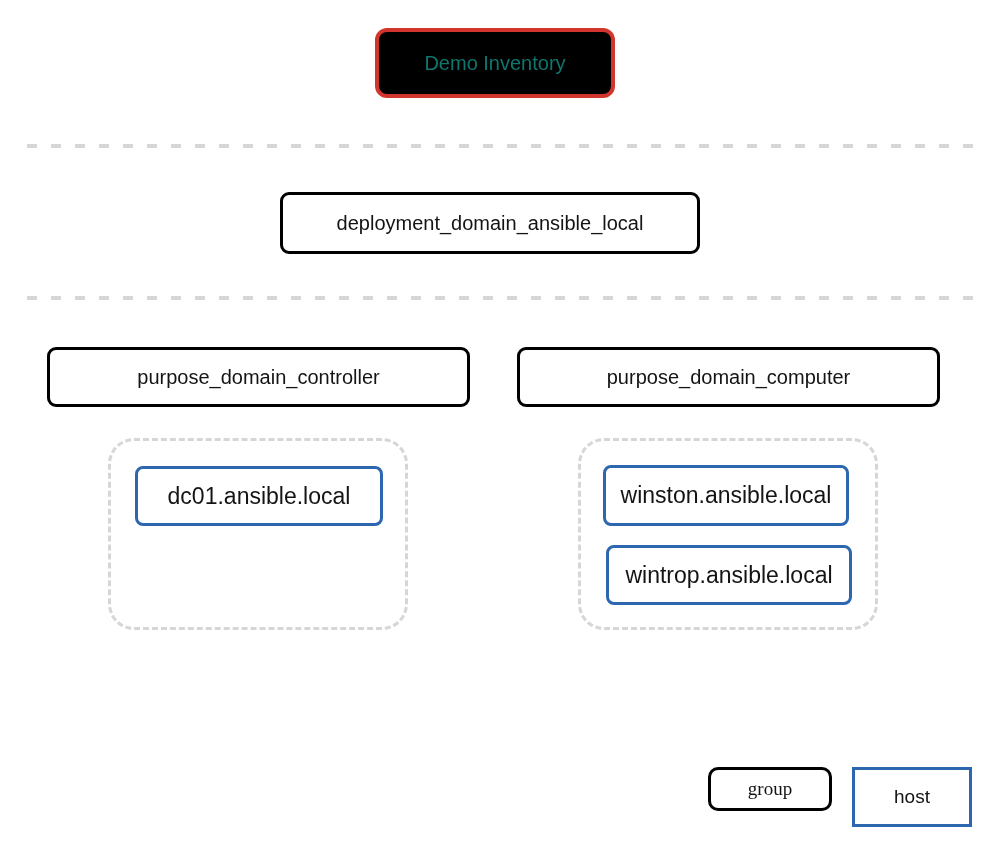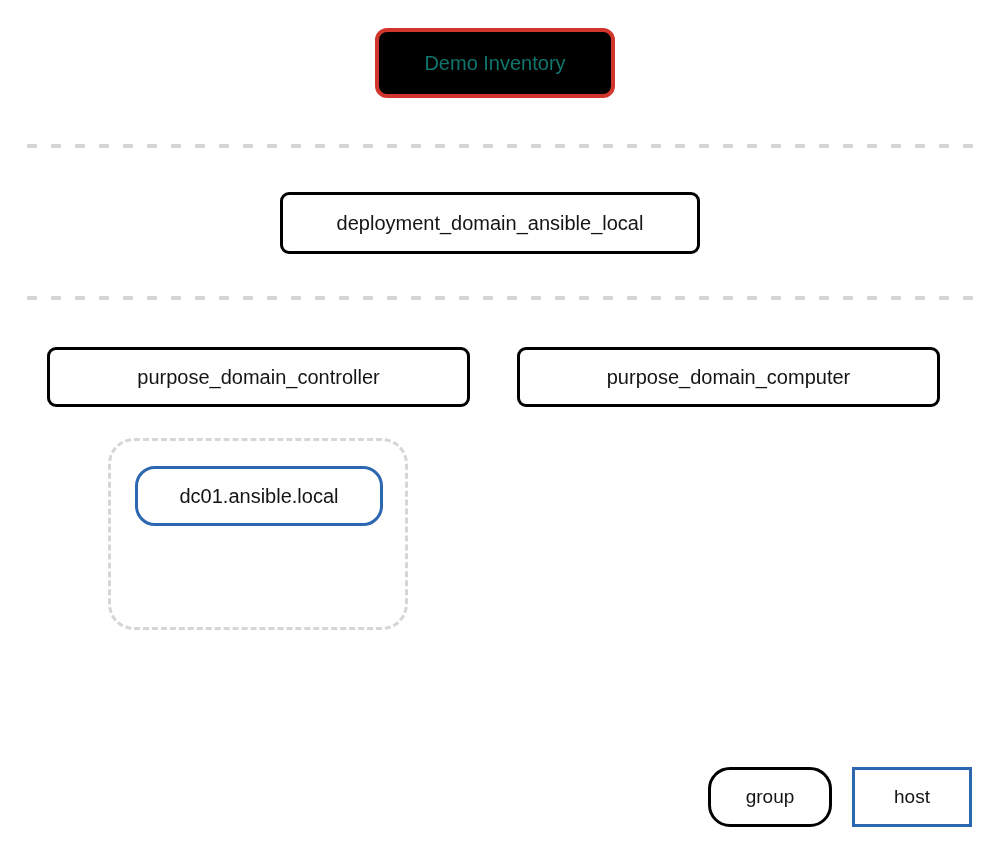--- a/index.html
+++ b/index.html
@@ -50,27 +50,27 @@
     top: 438px; width: 300px; height: 192px;
     border: 3px dashed var(--dashed-gray, #d6d6d6);
     border-radius: 26px;
     box-sizing: border-box;
     background: #ffffff;
   }
   .host-container-left  { left: 108px; }
   .host-container-right { left: 578px; }
   .host-node {
     border: 3px solid var(--host-border, #2c67b0);
-    border-radius: 20px;
-    font-size: 20px;
+    border-radius: 8px;
+    font-size: 23px;
   }
   .host-dc01    { left: 24px; top: 25px;  width: 248px; height: 60px; }
   .host-winston { left: 22px; top: 24px;  width: 246px; height: 61px; }
   .host-wintrop { left: 25px; top: 104px; width: 246px; height: 60px; }
-  .legend-group-node { left: 708px; top: 767px; width: 124px; height: 60px; border-radius: 22px; font-size: 19px; }
+  .legend-group-node { left: 708px; top: 767px; width: 124px; height: 44px; border-radius: 10px; font-size: 19px; font-family: Liberation Serif, serif; }
   .legend-host-node  { left: 852px; top: 767px; width: 120px; height: 60px; border-radius: 0; font-size: 19px; }
 </style>
 </head>
 <body>
 
 <div class="canvas">
 
   <div class="node inventory-node">
     <span>Demo Inventory</span>
   </div>
@@ -90,20 +90,28 @@
   <div class="node group-node controller-node">
     <span>purpose_domain_controller</span>
   </div>
 
   <div class="host-container host-container-left">
     <div class="node host-node host-dc01">
       <span>dc01.ansible.local</span>
     </div>
   </div>
 
+  <div class="host-container host-container-right">
+    <div class="node host-node host-winston">
+      <span>winston.ansible.local</span>
+    </div>
+    <div class="node host-node host-wintrop">
+      <span>wintrop.ansible.local</span>
+    </div>
+  </div>
 
   <div class="node group-node legend-group-node">
     <span>group</span>
   </div>
 
   <div class="node host-node legend-host-node">
     <span>host</span>
   </div>
 
 </div>

